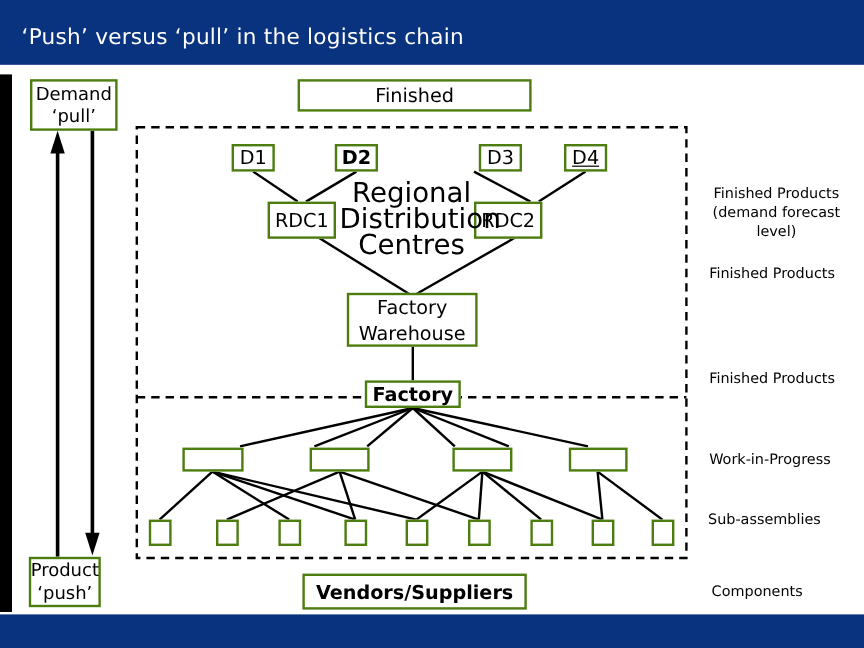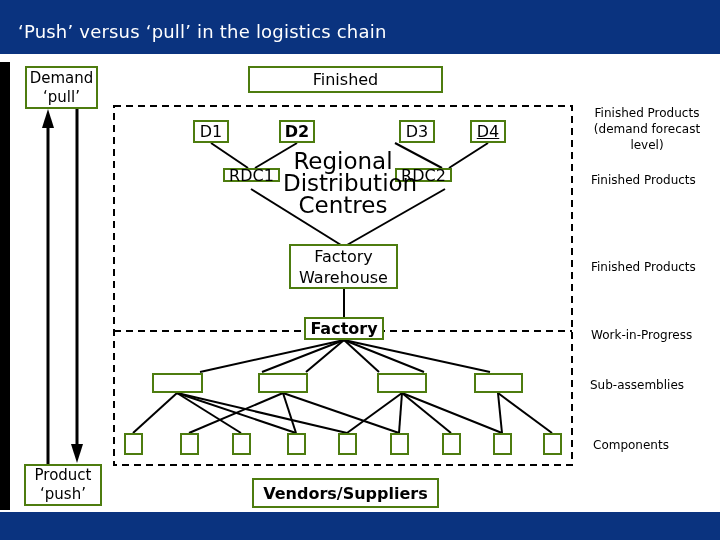--- a/index.html
+++ b/index.html
@@ -16,28 +16,28 @@
   #footer{left:0;top:512px;width:720px;height:28px;background:#0a337f;z-index:3;}
   
   #lines{left:0;top:0;width:720px;height:540px;z-index:1;}
   .node{
     background:#fff;border:2px solid #4d7c0f;z-index:2;
     display:flex;align-items:center;justify-content:center;
     text-align:center;box-sizing:border-box;
   }
   .pre{white-space:pre-line;}
   .caption{z-index:2;text-align:center;white-space:pre-line;}
-  .rlabel{z-index:2;font-size:12px;line-height:16px;width:132px;}
+  .rlabel{z-index:2;font-size:12px;line-height:16px;width:132px;margin-top:48px;}
   
   #demand-box{left:25px;top:66px;width:73px;height:43px;font-size:15px;line-height:19px;}
-  #product-box{left:24px;top:464px;width:78px;height:42px;font-size:15px;line-height:19px;}
+  #product-box{left:24px;top:464px;width:60px;height:42px;font-size:15px;line-height:19px;}
   #customers-box{left:248px;top:66px;width:195px;height:27px;font-size:16px;}
   .dnode{top:120px;width:36px;height:23px;font-size:16px;}
   #d1{left:193px;} #d2{left:279px;font-weight:bold;} #d3{left:399px;} #d4{left:470px;text-decoration:underline;}
-  .rdc{top:168px;width:57px;height:14px;font-size:16px;}
+  .rdc{top:168px;width:57px;height:31px;font-size:16px;}
   #rdc1{left:223px;} #rdc2{left:395px;text-align:center;}
   #rdc-caption{left:283px;top:150px;width:120px;font-size:23px;line-height:22px;}
   #fw-box{left:289px;top:244px;width:109px;height:45px;font-size:16px;line-height:21px;}
   #factory-box{left:304px;top:317px;width:80px;height:23px;font-size:16px;font-weight:bold;}
   #vendors-box{left:252px;top:478px;width:187px;height:30px;font-size:16px;font-weight:bold;}
   .subbox{top:373px;height:20px;}
   #sub1{left:152px;width:51px;} #sub2{left:258px;width:50px;}
   #sub3{left:377px;width:50px;} #sub4{left:474px;width:49px;}
   .comp{top:433px;width:19px;height:22px;}
   #c1{left:124px;} #c2{left:180px;} #c3{left:232px;} #c4{left:287px;} #c5{left:338px;}

